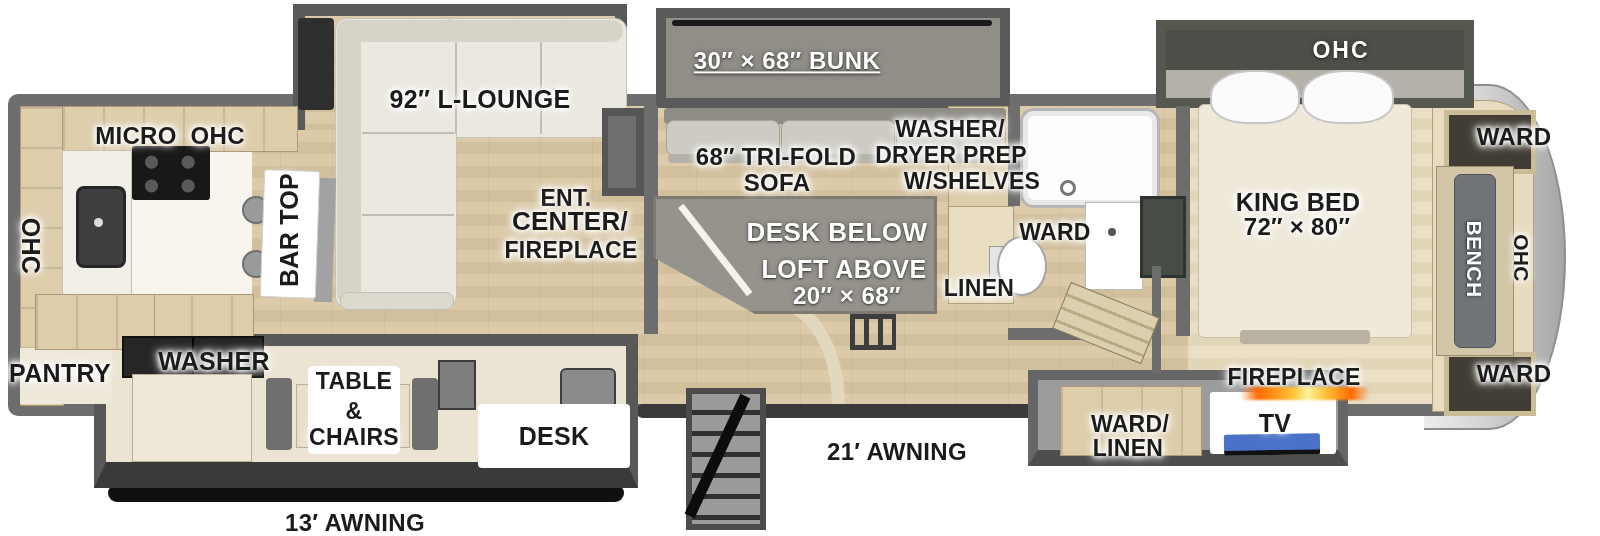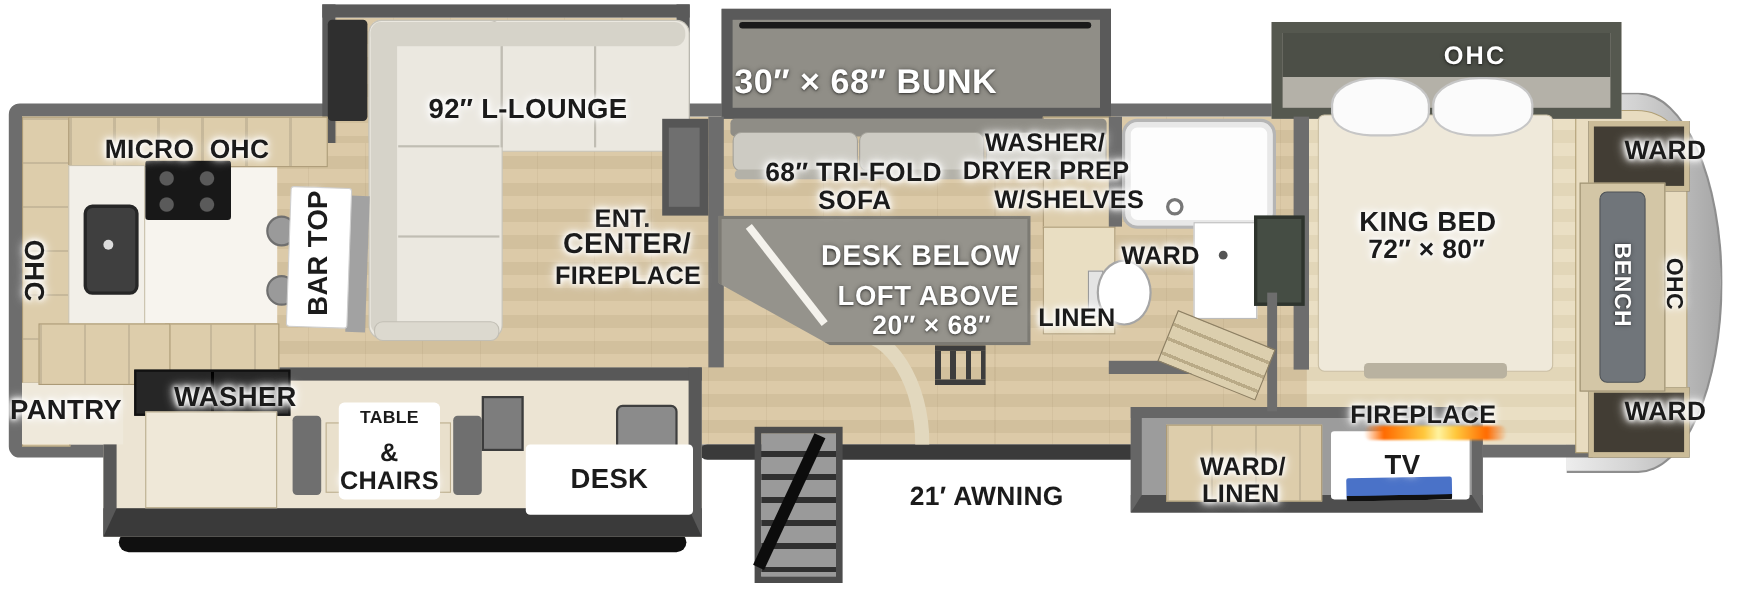--- a/index.html
+++ b/index.html
@@ -177,26 +177,27 @@
 
   <div class="lb" style="left:170px;top:136px;font-size:24px;text-align:right;">MICRO&nbsp;&nbsp;OHC</div>
   <div class="lb v90" style="left:31px;top:246px;font-size:25px;">OHC</div>
   <div class="lb" style="left:60px;top:373px;font-size:25px;">PANTRY</div>
   <div class="lb" style="left:214px;top:361px;font-size:25px;">WASHER</div>
   <div class="lb v270" style="left:289px;top:230px;font-size:25px;">BAR TOP</div>
   <div class="lb" style="left:480px;top:99px;font-size:25px;">92″ L-LOUNGE</div>
   <div class="lb" style="left:566px;top:198px;font-size:23px;">ENT.</div>
   <div class="lb" style="left:570px;top:222px;font-size:26px;">CENTER/</div>
   <div class="lb" style="left:571px;top:250px;font-size:23px;">FIREPLACE</div>
-  <div class="lb" style="left:354px;top:381px;font-size:16px;">TABLE</div>
+  <div class="lb" style="left:354px;top:381px;font-size:23px;">TABLE</div>
   <div class="lb" style="left:354px;top:411px;font-size:23px;">&amp;</div>
   <div class="lb" style="left:354px;top:437px;font-size:23px;">CHAIRS</div>
   <div class="lb" style="left:554px;top:436px;font-size:25px;">DESK</div>
+  <div class="lb" style="left:355px;top:523px;font-size:24px;">13′ AWNING</div>
   <div class="lb" style="left:897px;top:452px;font-size:24px;">21′ AWNING</div>
-  <div class="lw" style="left:787px;top:75px;font-size:31px;">30″ × 68″ BUNK</div>
+  <div class="lw" style="left:787px;top:61px;font-size:24px;text-decoration:underline;">30″ × 68″ BUNK</div>
   <div class="lb" style="left:776px;top:157px;font-size:24px;">68″ TRI-FOLD</div>
   <div class="lb" style="left:777px;top:183px;font-size:24px;">SOFA</div>
   <div class="lw" style="left:837px;top:233px;font-size:26px;">DESK BELOW</div>
   <div class="lw" style="left:844px;top:269px;font-size:25px;">LOFT ABOVE</div>
   <div class="lw" style="left:847px;top:296px;font-size:24px;">20″ × 68″</div>
   <div class="lb" style="left:950px;top:129px;font-size:23px;">WASHER/</div>
   <div class="lb" style="left:951px;top:155px;font-size:23px;">DRYER PREP</div>
   <div class="lb" style="left:972px;top:181px;font-size:23px;">W/SHELVES</div>
   <div class="lb" style="left:1055px;top:232px;font-size:23px;">WARD</div>
   <div class="lb" style="left:979px;top:288px;font-size:23px;">LINEN</div>

